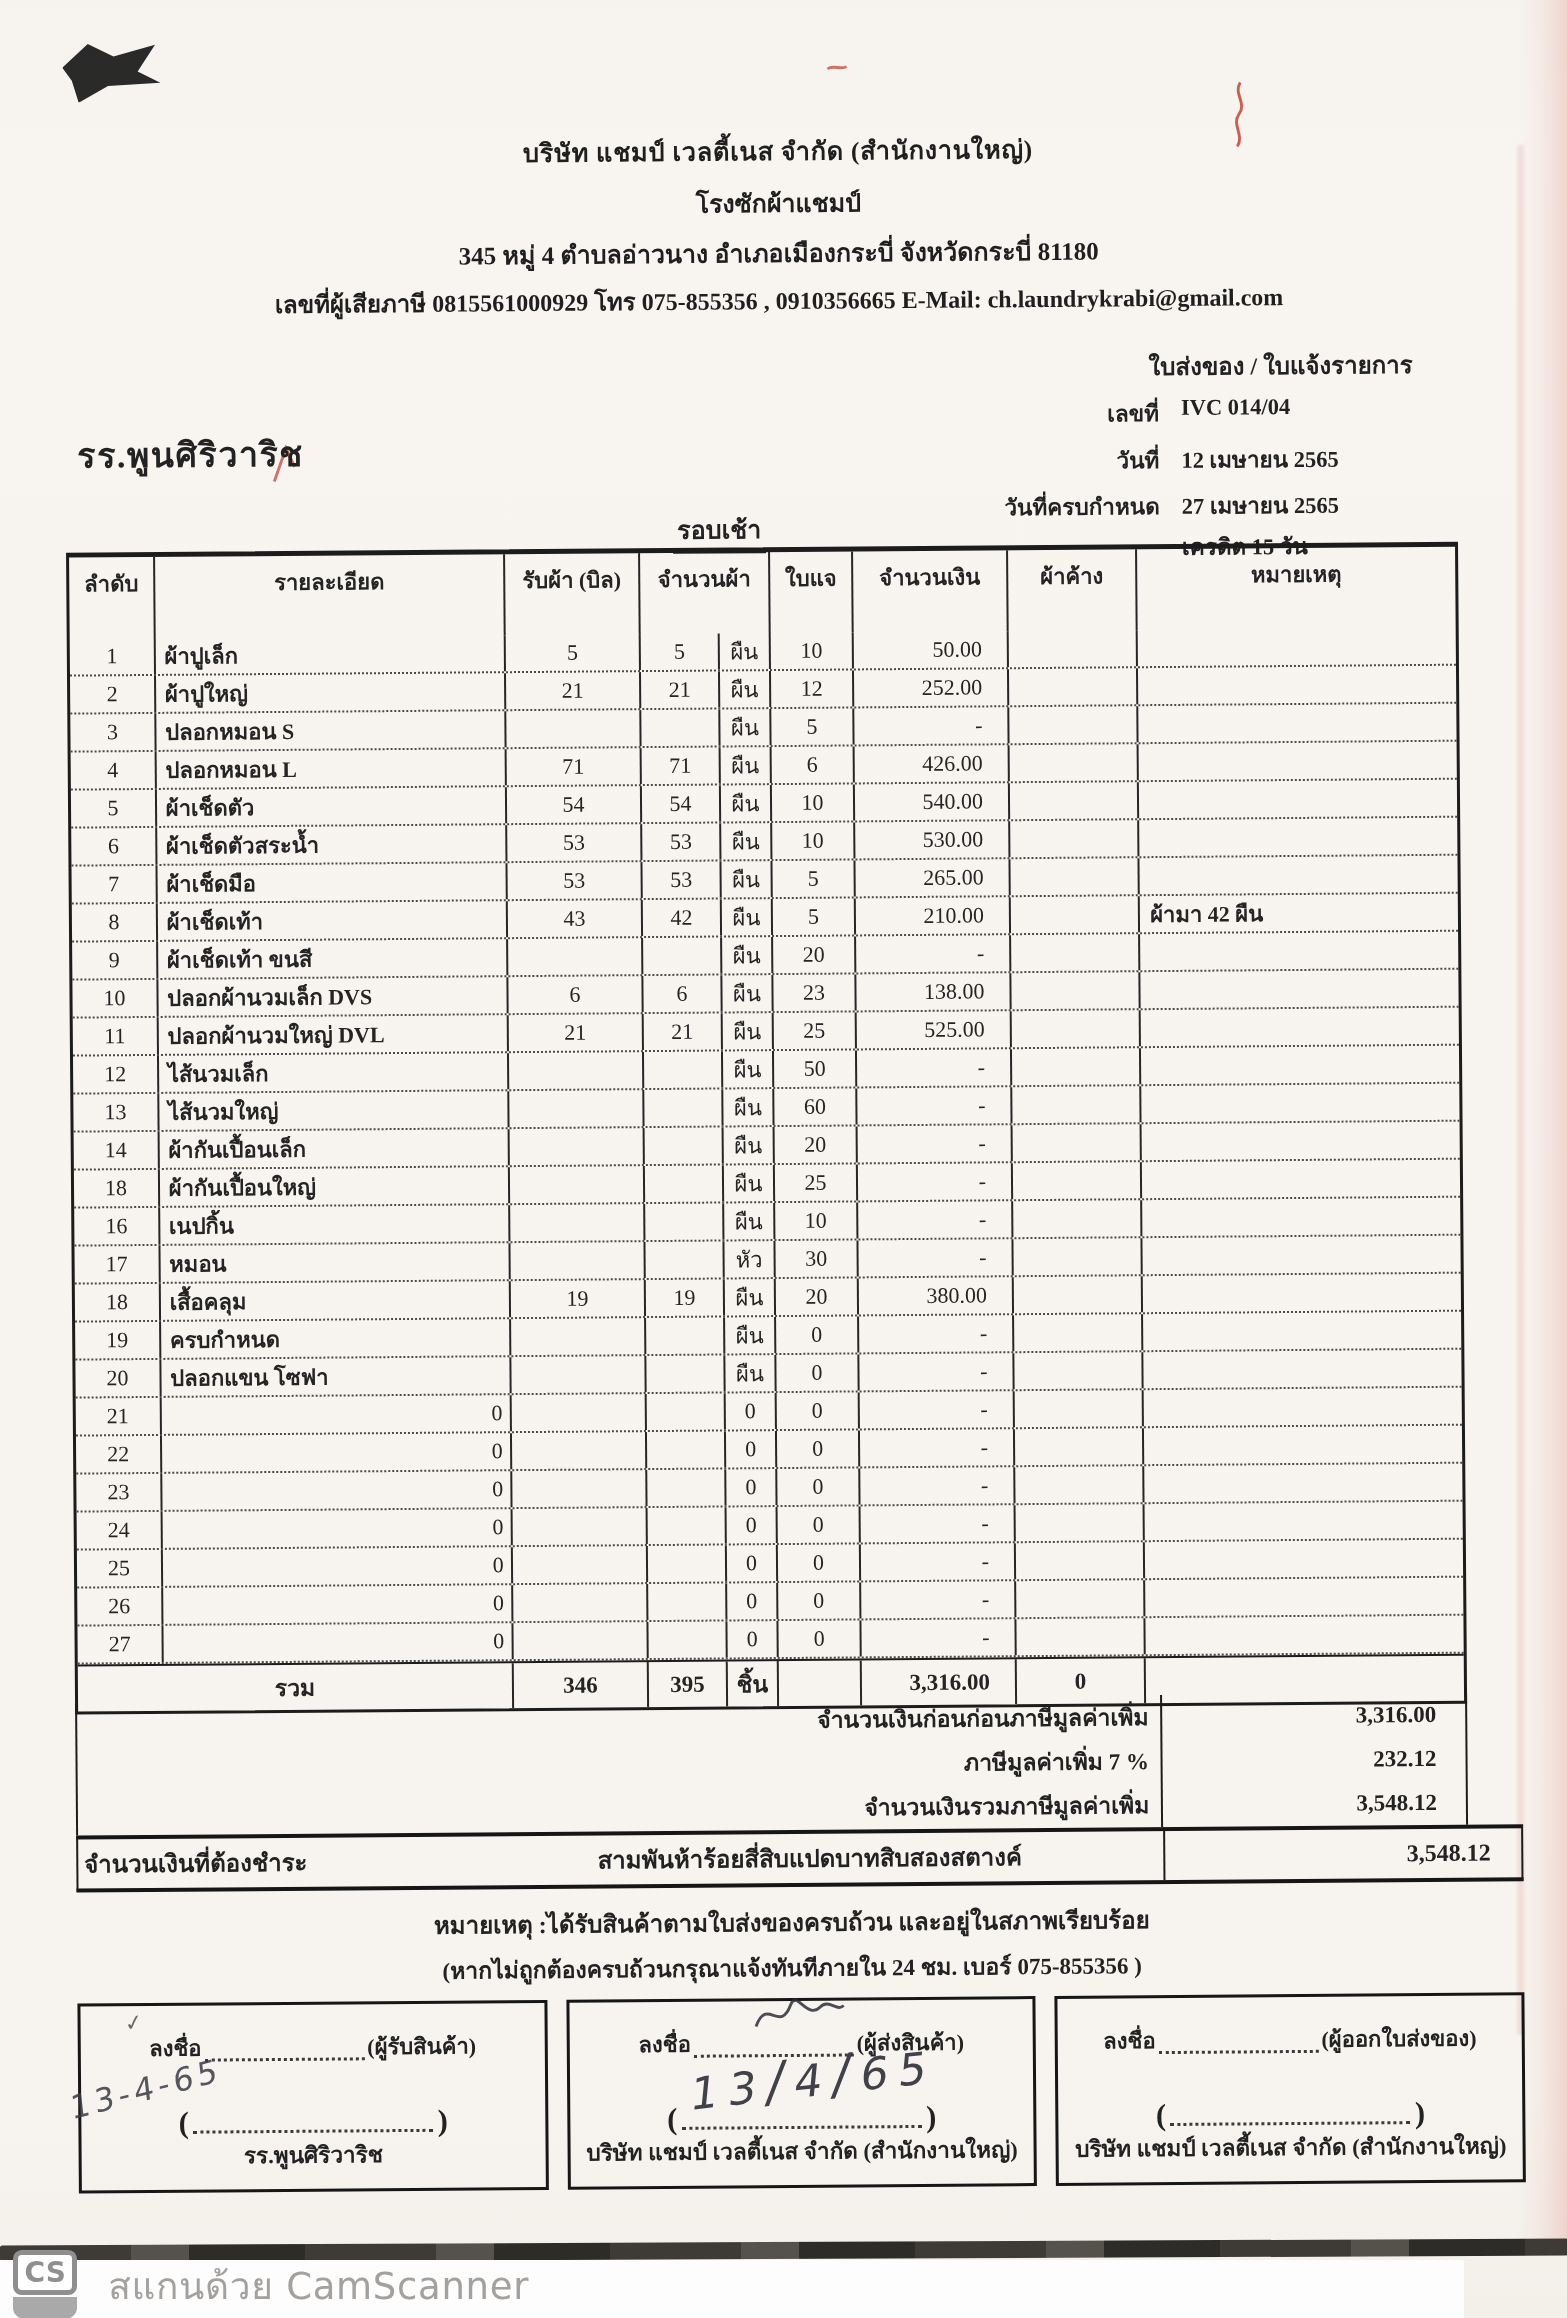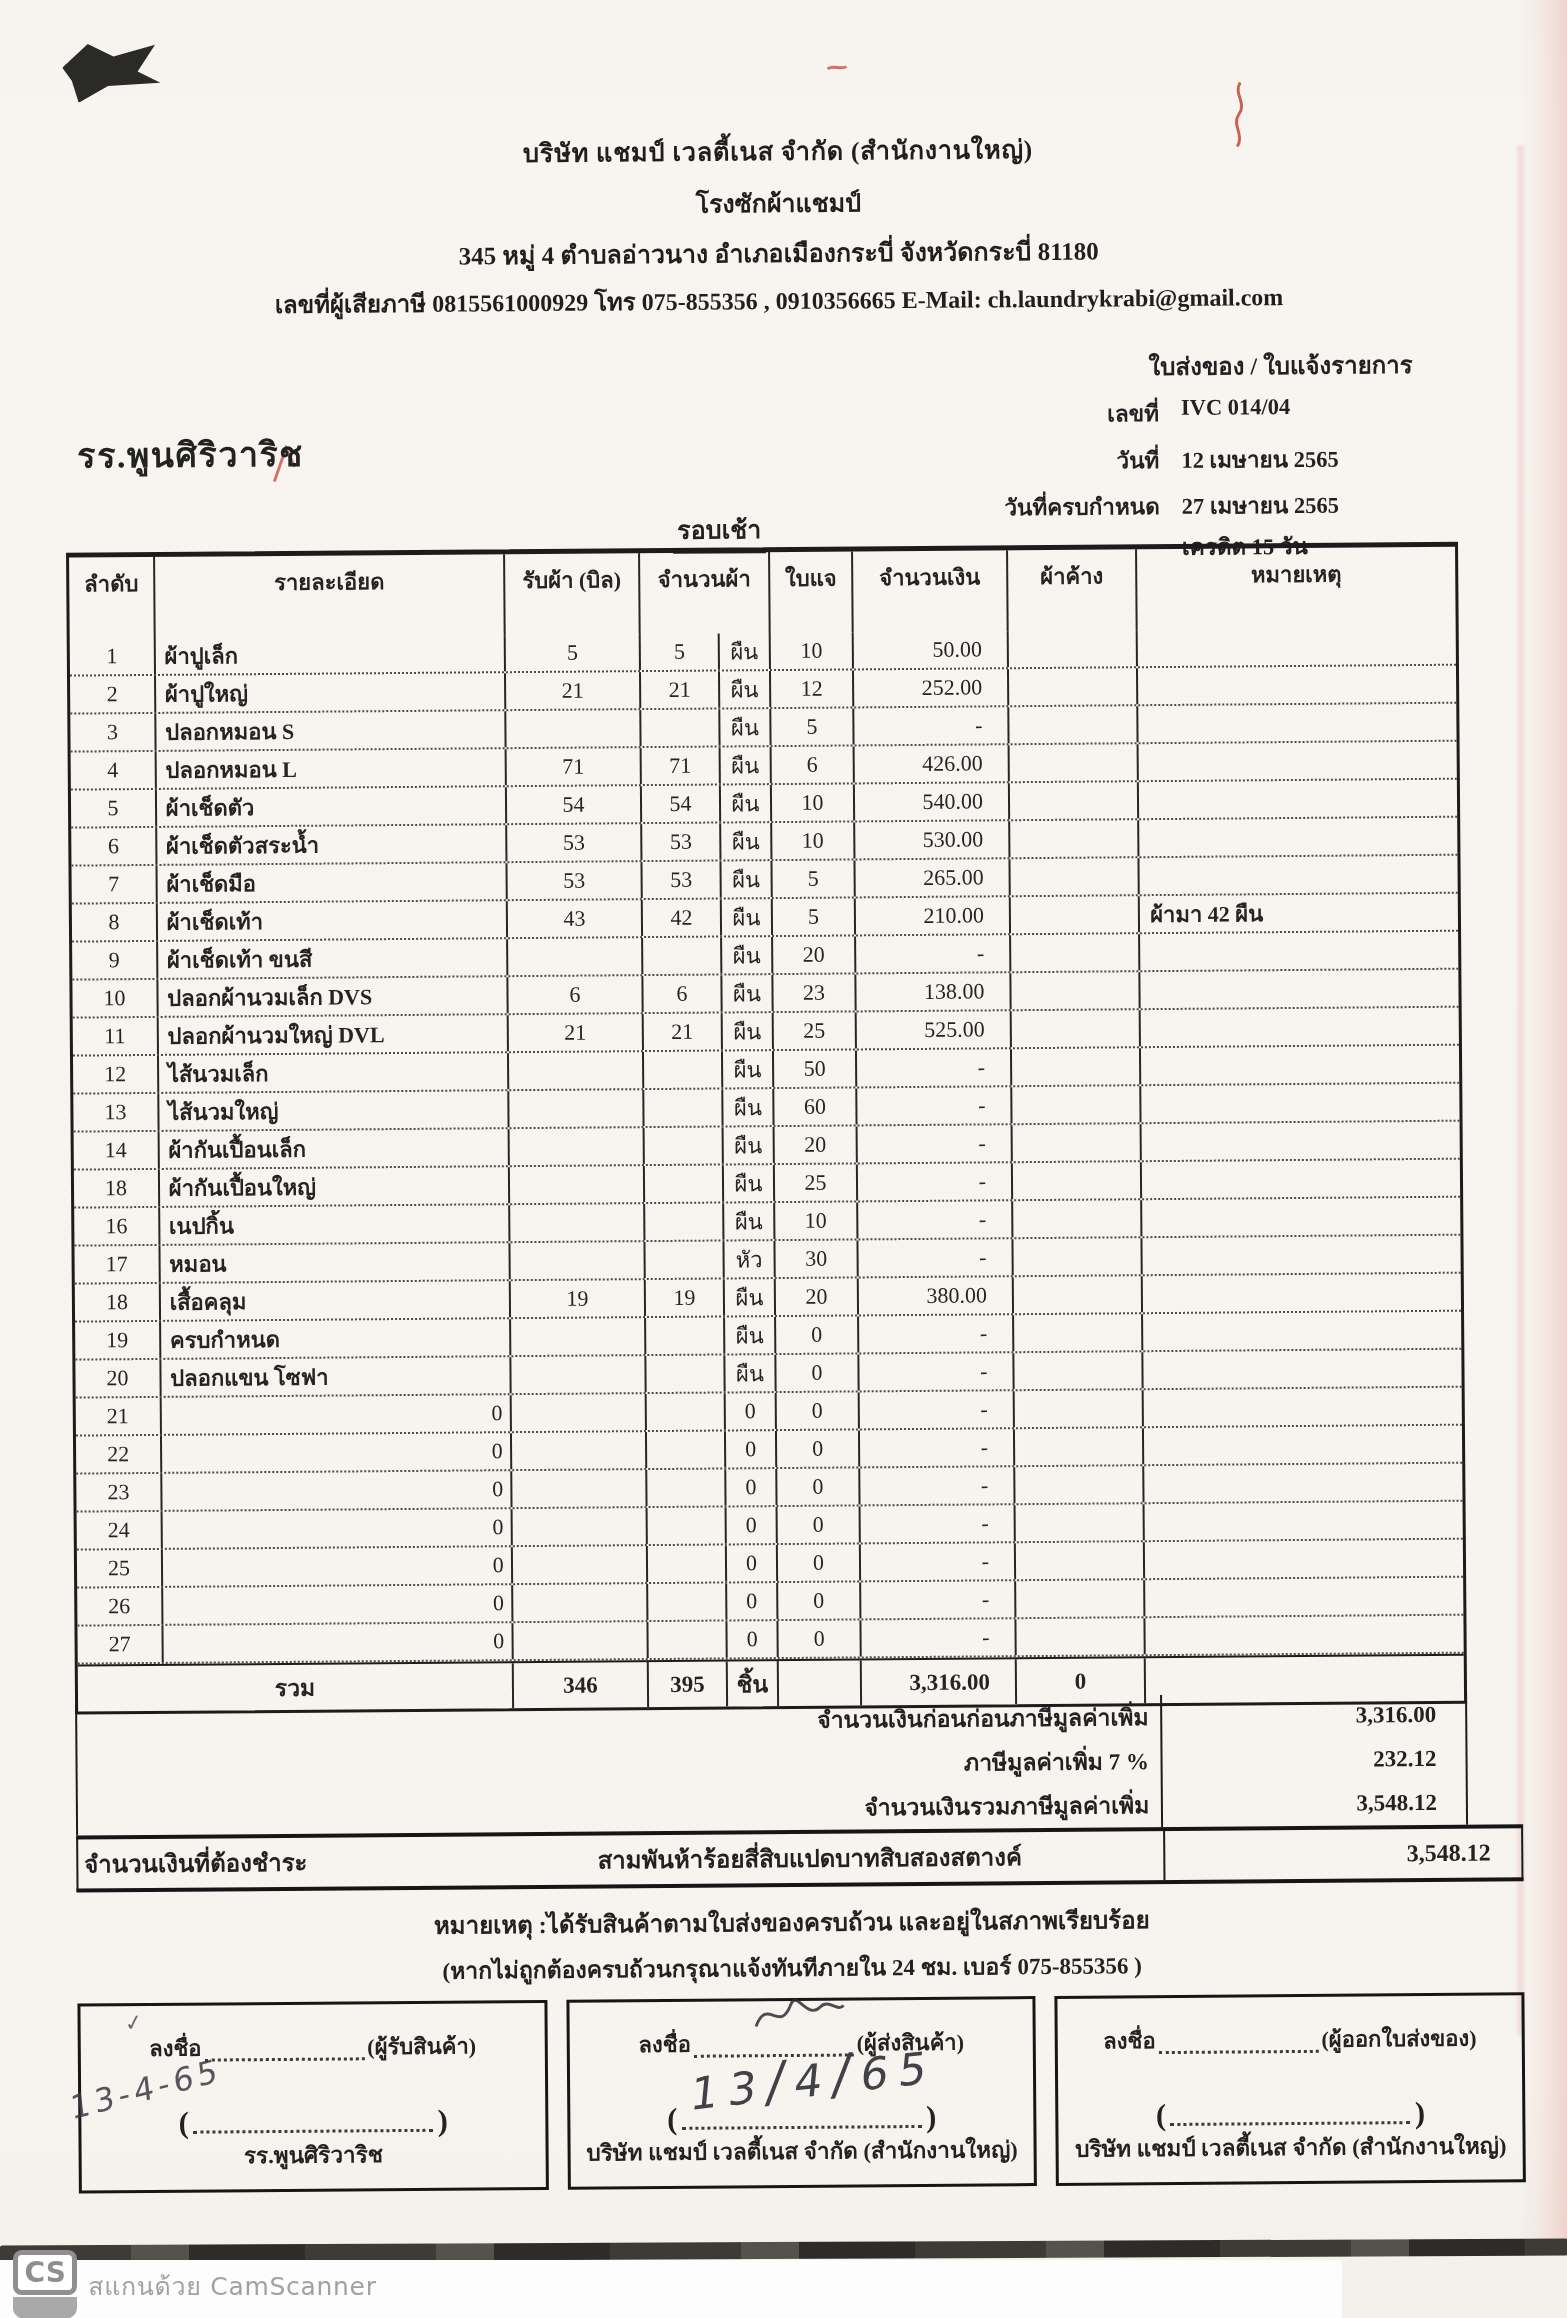--- a/index.html
+++ b/index.html
@@ -98,28 +98,28 @@
   .hand1{ position:absolute; left:-13px; top:64px; font-size:32px; color:#3a3a44;
     font-family:"DejaVu Sans",sans-serif; transform:rotate(-14deg) skewX(-8deg); opacity:.85; letter-spacing:4.4px;}
   .hand2{ position:absolute; left:120px; top:45px; font-size:44px; color:#2e2e38;
     font-family:"DejaVu Sans",sans-serif; transform:rotate(-6deg) skewX(-12deg); letter-spacing:10.2px; opacity:.9;}
   .hand2 .slash{ font-size:54px; }
   .sig-squiggle{ position:absolute; left:182px; top:-10.2px; }
   .hand-mark{ position:absolute; left:44px; top:4.4px; font-size:22px; color:#44444e;
     transform:rotate(-10deg); font-family:"DejaVu Sans",sans-serif; opacity:.8;}
 
   
-  .footer{ position:absolute; left:0; top:2260px; width:1342px; height:59px; background:#fdfdfd;
+  .footer{ position:absolute; left:0; top:2260px; width:1464px; height:59px; background:#fdfdfd;
     display:flex; align-items:center; }
   .cs-logo{ width:70px; margin-left:10.2px; margin-top:-10.2px; display:flex; flex-direction:column; align-items:center;}
   .cs-box{ width:64px; height:45px; border:5.1px solid #8f8f8f; border-radius:8.7px;
     display:flex; align-items:center; justify-content:center;
     font-family:"DejaVu Sans",sans-serif; font-weight:700; font-size:28px; color:#8f8f8f; background:#fff;}
   .cs-tab{ width:64px; height:22px; background:#a9a9a9; border-radius:0 0 11.6px 11.6px; margin-top:2.2px;}
-  .cs-text{ margin-left:8px; font-size:25px; color:#a3a09d; font-family:"DejaVu Sans",sans-serif;
+  .cs-text{ margin-left:28px; font-size:37px; color:#a3a09d; font-family:"DejaVu Sans",sans-serif;
     letter-spacing:0.7px; margin-top:-7.3px;}
 </style>
 </head>
 <body>
 
 <div class="page">
 
   <div class="streak-right"></div>
   <div class="streak-right2"></div>
   <div class="torn-mark"></div>

